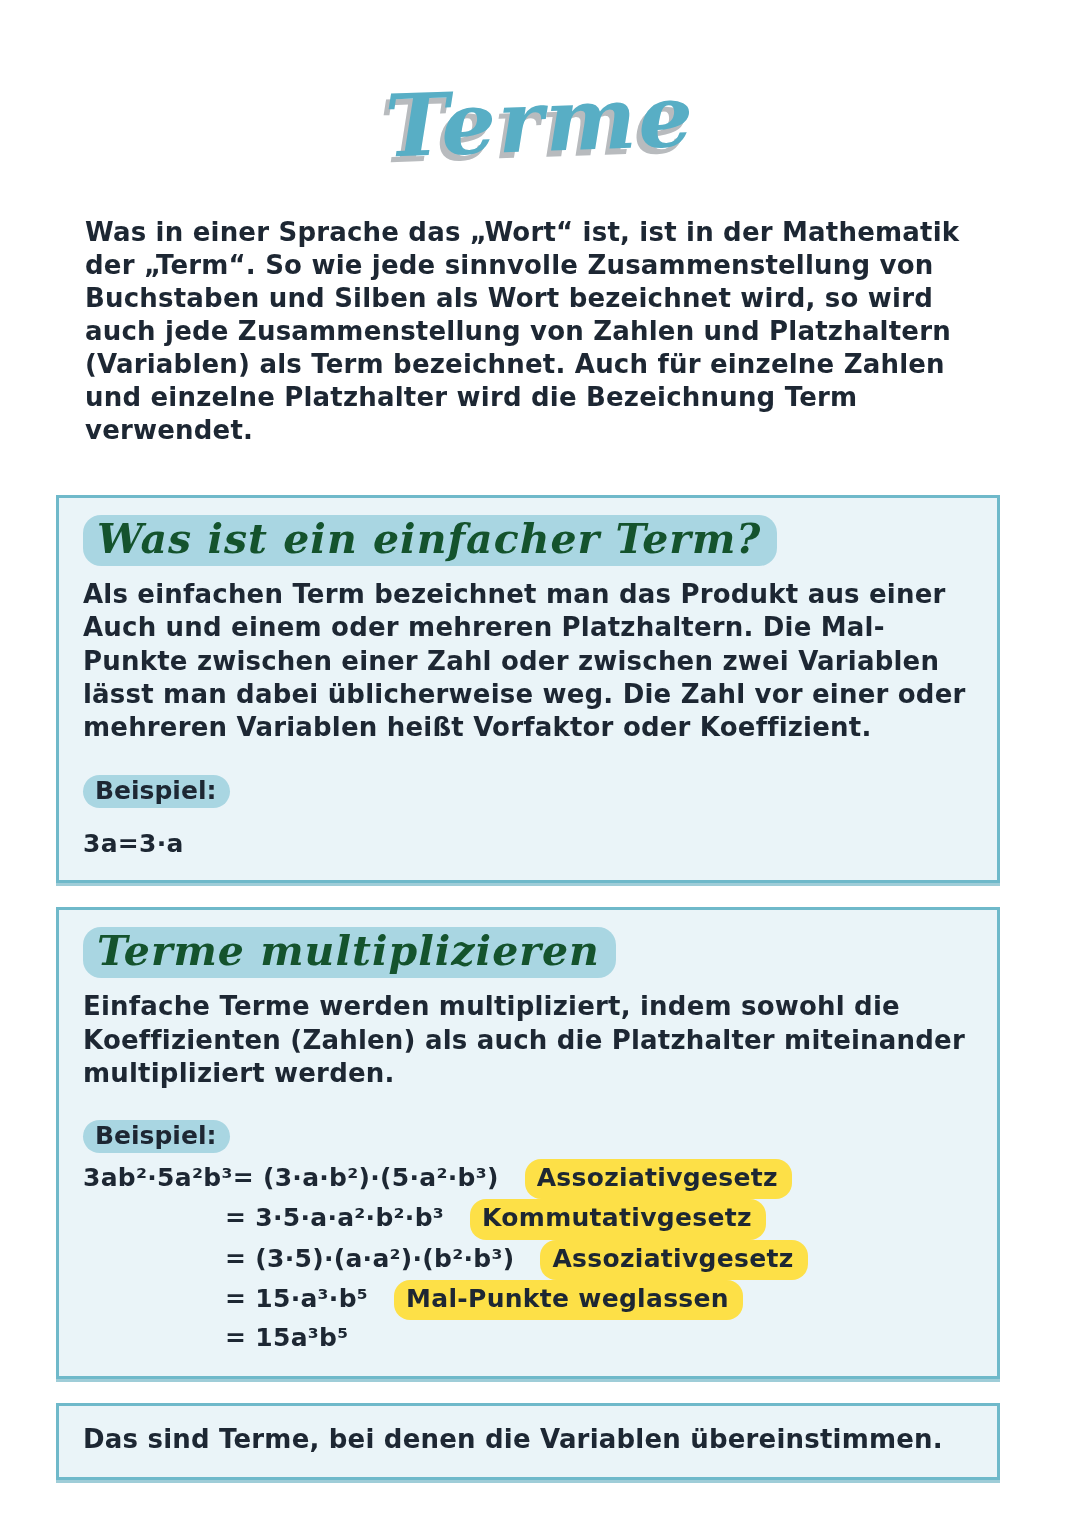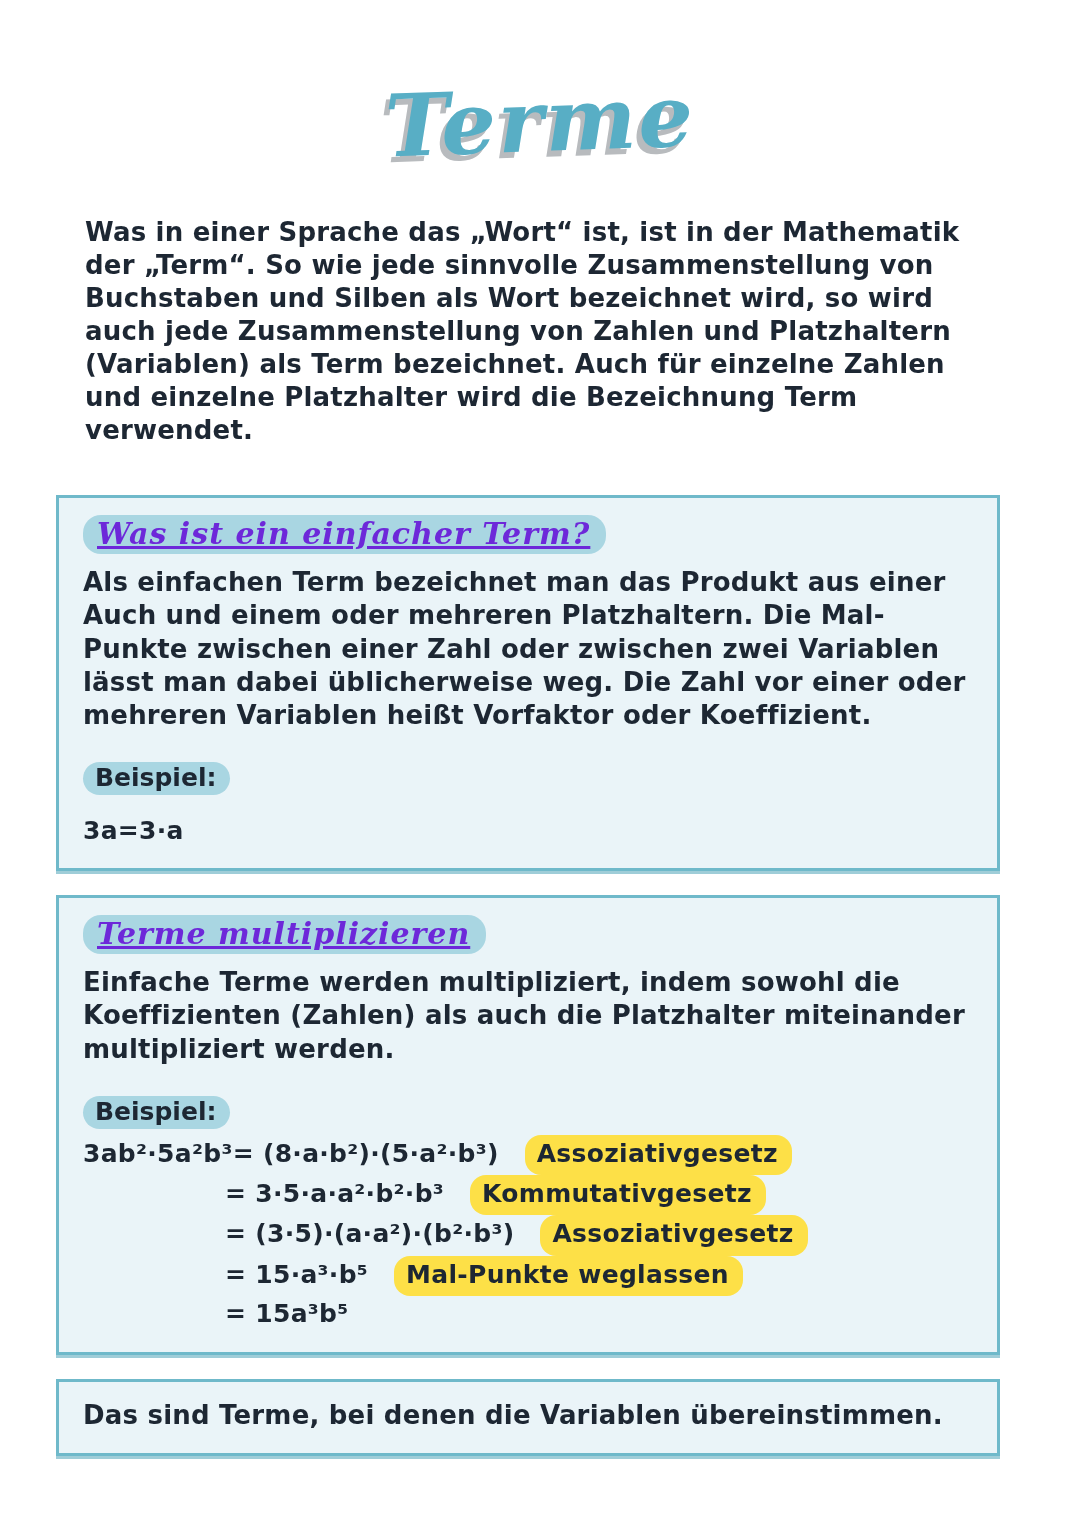--- a/index.html
+++ b/index.html
@@ -49,25 +49,24 @@
   .hl {
     background: #a9d6e2;
     border-radius: 18px;
     display: inline-block;
     padding: 2px 16px 4px 14px;
   }
   .script-heading {
     font-family: "DejaVu Serif", serif;
     font-style: italic;
     font-weight: bold;
-    font-size: 30px;
+    font-size: 41px;
     line-height: 1.1;
-    color: #6d28d9;
+    color: #14532d;
     letter-spacing: 1px;
-    text-decoration: underline;
   }
   .heading-row { margin-bottom: 12px; }
 
   .box-body {
     font-size: 26px;
     font-weight: 700;
     line-height: 1.28;
     letter-spacing: 0.2px;
   }
 
@@ -130,21 +129,21 @@
   <section class="box">
     <div class="heading-row">
       <span class="hl script-heading">Terme multiplizieren</span>
     </div>
     <p class="box-body">Einfache Terme werden multipliziert, indem sowohl die Koeffizienten (Zahlen) als auch die Platzhalter miteinander multipliziert werden.</p>
     <div class="beispiel-row">
       <span class="hl beispiel-label">Beispiel:</span>
     </div>
     <div class="derivation">
       <div class="deriv-row">
-        <span class="deriv-lhs">3ab²·5a²b³</span><span>= (8·a·b²)·(5·a²·b³)</span><span class="note-pill">Assoziativgesetz</span>
+        <span class="deriv-lhs">3ab²·5a²b³</span><span>= (3·a·b²)·(5·a²·b³)</span><span class="note-pill">Assoziativgesetz</span>
       </div>
       <div class="deriv-row">
         <span class="deriv-lhs"></span><span>= 3·5·a·a²·b²·b³</span><span class="note-pill">Kommutativgesetz</span>
       </div>
       <div class="deriv-row">
         <span class="deriv-lhs"></span><span>= (3·5)·(a·a²)·(b²·b³)</span><span class="note-pill">Assoziativgesetz</span>
       </div>
       <div class="deriv-row">
         <span class="deriv-lhs"></span><span>= 15·a³·b⁵</span><span class="note-pill">Mal-Punkte weglassen</span>
       </div>

